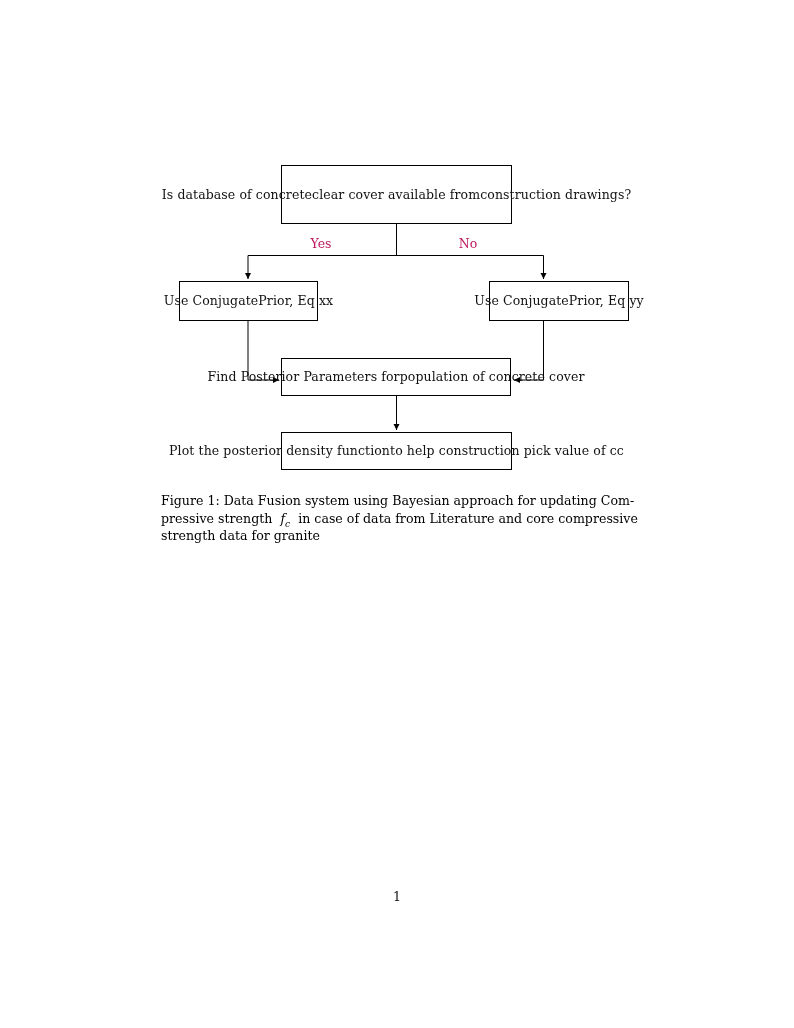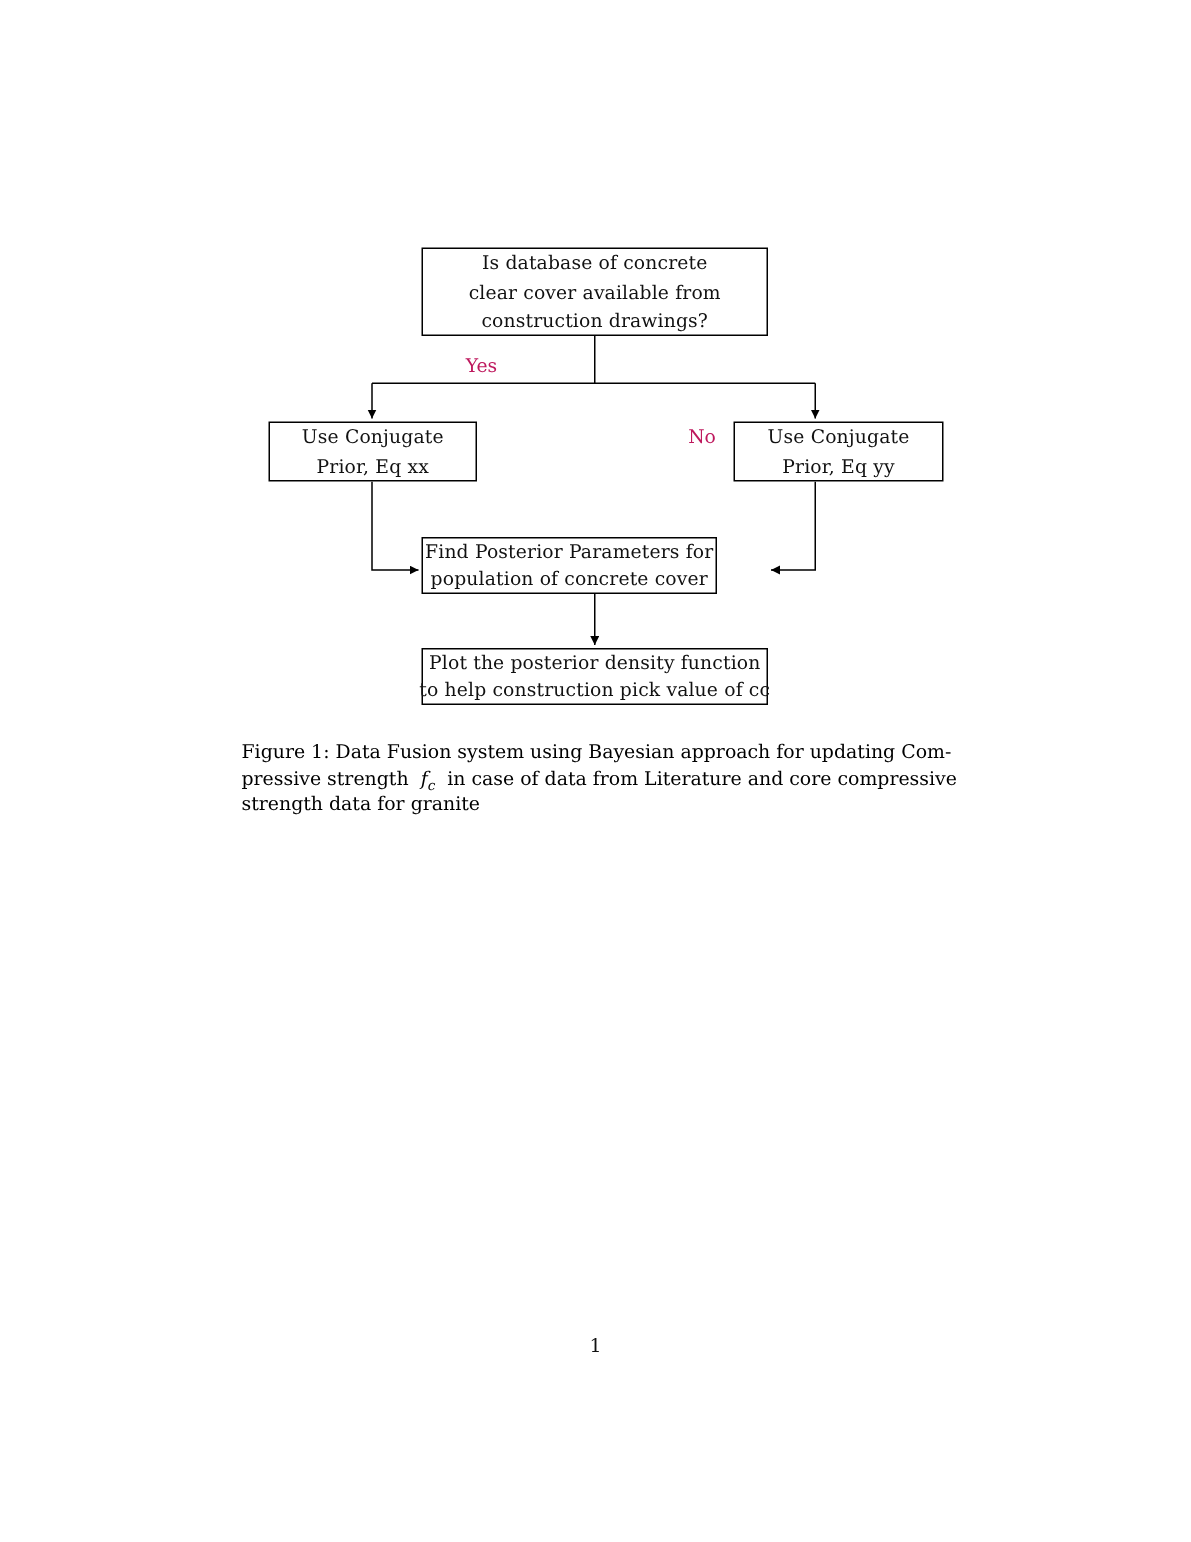--- a/index.html
+++ b/index.html
@@ -31,60 +31,60 @@
     width: 794px;
     height: 490px;
   }
 
   .node {
     position: absolute;
     box-sizing: border-box;
     border: 1px solid #000000;
     background: #ffffff;
     display: flex;
-    flex-direction: column;
+    flex-direction: row;
     align-items: center;
-    justify-content: space-between;
+    justify-content: center;
     text-align: center;
     font-family: "DejaVu Serif", "Liberation Serif", serif;
     font-size: 12.5px;
     line-height: 18px;
     color: #111111;
     letter-spacing: 0.1px;
   }
   .node .ln { display: block; white-space: nowrap; }
 
   
   #node-question {
     left: 281px; top: 165px; width: 231px; height: 59px;
   }
   #node-jeffreys {
     left: 179px; top: 281px; width: 139px; height: 40px;
   }
   #node-conjugate {
     left: 473px; top: 281px; width: 140px; height: 40px; margin-left: 16px;
   }
   #node-posterior {
-    left: 281px; top: 358px; width: 197px; height: 38px;
+    left: 281px; top: 358px; width: 230px; height: 38px;
   }
   #node-plot {
     left: 281px; top: 432px; width: 231px; height: 38px;
   }
 
   .branch-label {
     position: absolute;
     font-family: "DejaVu Serif", "Liberation Serif", serif;
     font-size: 12.5px;
     line-height: 15px;
     color: #be185d;
     white-space: nowrap;
     transform: translateX(-50%);
   }
   #label-yes { left: 321px; top: 236px; }
-  #label-no  { left: 468px; top: 236px; margin-top: 47px; }
+  #label-no  { left: 468px; top: 236px; }
 
   #connectors {
     position: absolute;
     left: 0; top: 0;
     width: 794px;
     height: 490px;
     pointer-events: none;
   }
 
   

